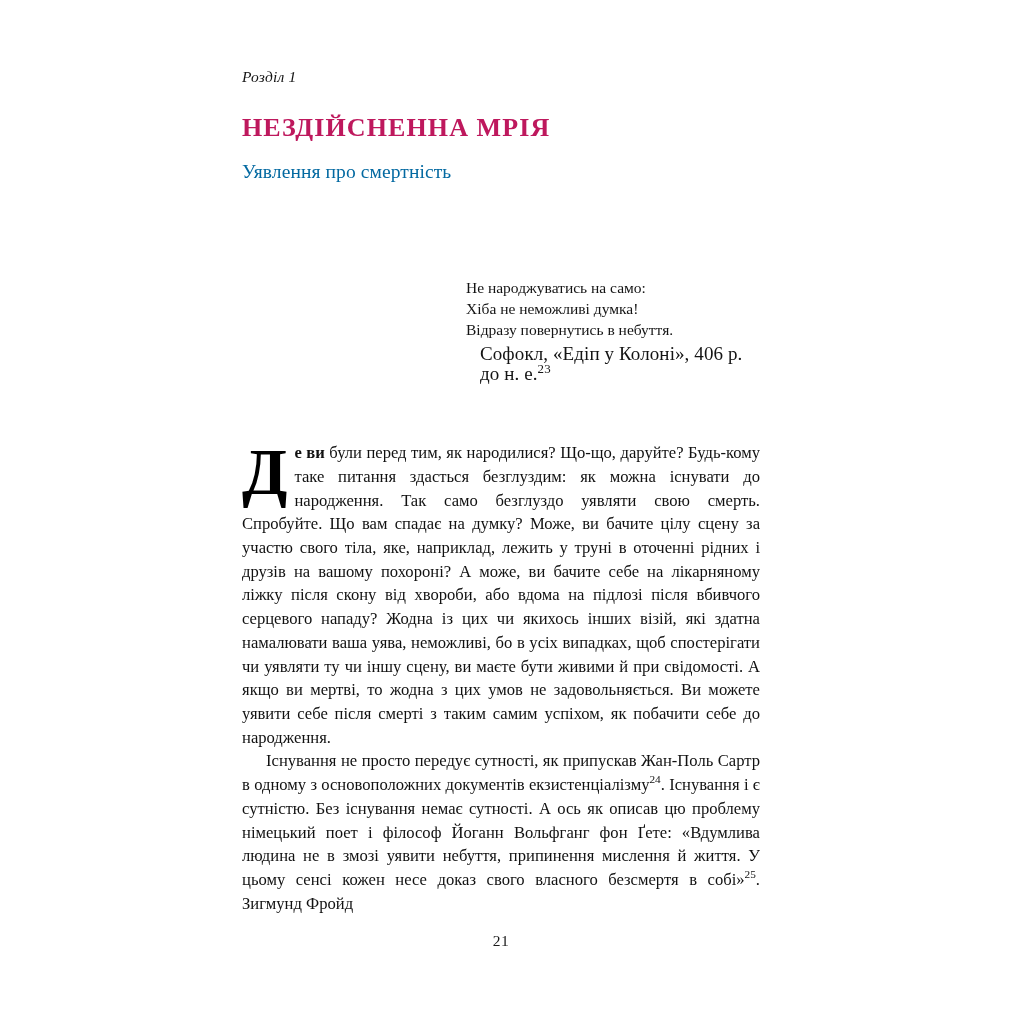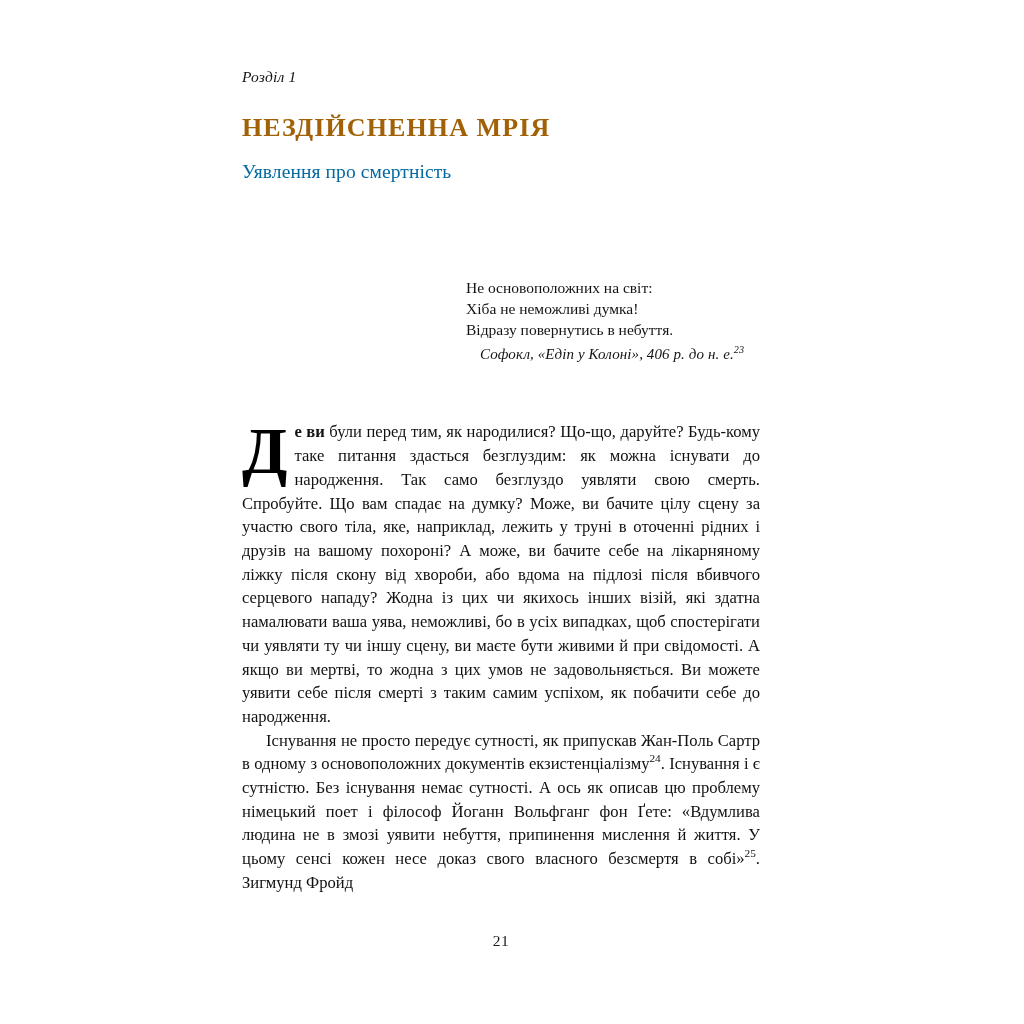--- a/index.html
+++ b/index.html
@@ -37,21 +37,21 @@
     color: #141414;
     margin-top: 68px;
     line-height: 1.2;
   }
 
   
   .chapter-title {
     font-size: 26px;
     font-weight: bold;
     letter-spacing: 1.1px;
-    color: #a16207;
+    color: #be185d;
     margin-top: 26px;
     line-height: 1.15;
     text-transform: uppercase;
   }
 
   
   .chapter-subtitle {
     font-size: 19.5px;
     font-weight: normal;
     color: #0369a1;
@@ -65,24 +65,23 @@
     margin-top: 95px;
     margin-left: 224px;
     font-size: 15.5px;
     line-height: 20.8px;
     color: #141414;
   }
   .epigraph-line {
     white-space: pre;
   }
   .epigraph-source {
-    font-style: italic;
     margin-top: 3px;
     padding-left: 14px;
-    font-size: 15px;
+    font-size: 19px;
     letter-spacing: 0.1px;
   }
   sup {
     font-size: 0.68em;
     vertical-align: super;
     line-height: 0;
   }
 
   
   .body-block {
@@ -135,21 +134,21 @@
 <div class="page">
   <div class="content">
 
     <div class="chapter-label">Розділ 1</div>
 
     <h1 class="chapter-title">НЕЗДІЙСНЕННА МРІЯ</h1>
 
     <h2 class="chapter-subtitle">Уявлення про смертність</h2>
 
     <div class="epigraph">
-      <div class="epigraph-line">Не основоположних на світ:</div>
+      <div class="epigraph-line">Не народжуватись на само:</div>
       <div class="epigraph-line">Хіба не неможливі думка!</div>
       <div class="epigraph-line">Відразу повернутись в небуття.</div>
       <div class="epigraph-source"><span>Софокл, «Едіп у Колоні», 406 р. до н. е.</span><sup>23</sup></div>
     </div>
 
     <div class="body-block">
 
       <p class="body-par dropcap-par"><span class="dropcap">Д</span><span class="lead-bold">е ви</span><span> були перед тим, як народилися? Що-що, даруйте? Будь-кому таке питання здасться безглуздим: як можна існувати до народження. Так само безглуздо уявляти свою смерть. Спробуйте. Що вам спадає на думку? Може, ви бачите цілу сцену за участю свого тіла, яке, наприклад, лежить у труні в оточенні рідних і друзів на вашому похороні? А може, ви бачите себе на лікарняному ліжку після скону від хвороби, або вдома на підлозі після вбивчого серцевого нападу? Жодна із цих чи якихось інших візій, які здатна намалювати ваша уява, неможливі, бо в усіх випадках, щоб спостерігати чи уявляти ту чи іншу сцену, ви маєте бути живими й при свідомості. А якщо ви мертві, то жодна з цих умов не задовольняється. Ви можете уявити себе після смерті з таким самим успіхом, як побачити себе до народження.</span></p>
 
       <p class="body-par"><span>Існування не просто передує сутності, як припускав Жан-Поль Сартр в одному з основоположних документів екзистенціалізму</span><sup>24</sup><span>. Існування і є сутністю. Без існування немає сутності. А ось як описав цю проблему німецький поет і філософ Йоганн Вольфганг фон Ґете: «Вдумлива людина не в змозі уявити небуття, припинення мислення й життя. У цьому сенсі кожен несе доказ свого власного безсмертя в собі»</span><sup>25</sup><span>. Зигмунд Фройд</span></p>

